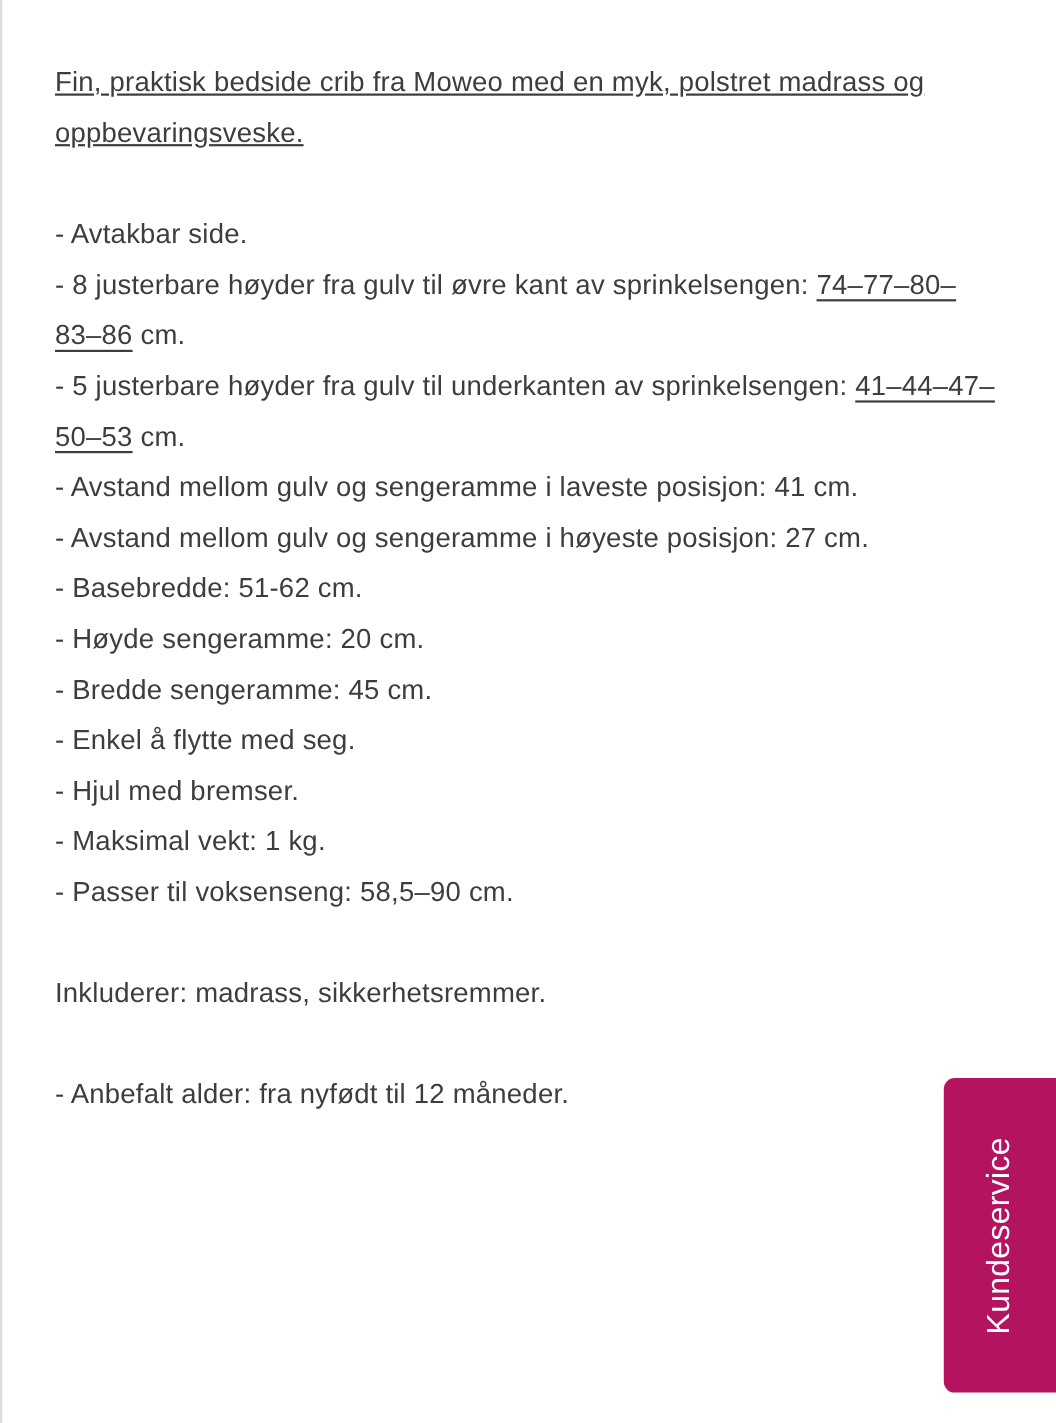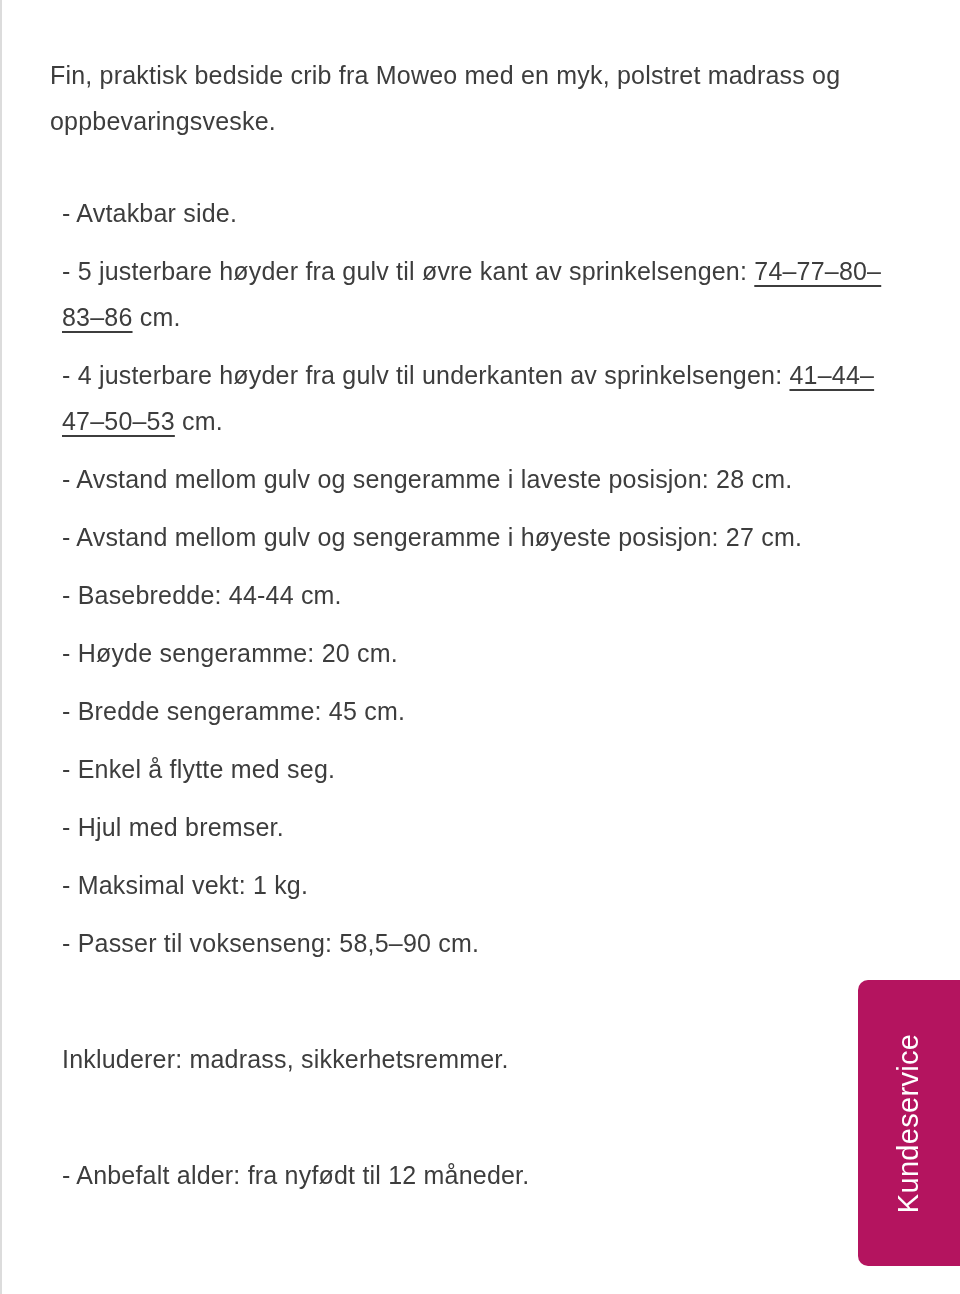--- a/index.html
+++ b/index.html
@@ -27,23 +27,24 @@
     position: absolute;
     top: 52px;
     left: 50px;
     width: 860px;
     font-size: 25px;
     line-height: 46px;
     letter-spacing: 0.2px;
   }
   .para {
     margin: 0 0 46px 0;
+    text-decoration: underline;
   }
   .line {
-    margin: 12px;
+    margin: 0;
   }
   .underline {
     text-decoration: underline;
     text-underline-offset: 5px;
     text-decoration-thickness: 1.5px;
   }
   .gap {
     height: 46px;
   }
   .cs-tab {
@@ -69,25 +70,25 @@
 </style>
 </head>
 <body>
 
 <div class="left-rule"></div>
 
 <div class="content">
   <p class="para">Fin, praktisk bedside crib fra Moweo med en myk, polstret madrass og oppbevaringsveske.</p>
   <div id="spec-list">
       <p class="line"><span>- Avtakbar side.</span></p>
-      <p class="line"><span>- 5 justerbare høyder fra gulv til øvre kant av sprinkelsengen: </span><span class="underline">74–77–80–83–86</span><span> cm.</span></p>
-      <p class="line"><span>- 4 justerbare høyder fra gulv til underkanten av sprinkelsengen: </span><span class="underline">41–44–47–50–53</span><span> cm.</span></p>
-      <p class="line"><span>- Avstand mellom gulv og sengeramme i laveste posisjon: 28 cm.</span></p>
+      <p class="line"><span>- 8 justerbare høyder fra gulv til øvre kant av sprinkelsengen: </span><span class="underline">74–77–80–83–86</span><span> cm.</span></p>
+      <p class="line"><span>- 5 justerbare høyder fra gulv til underkanten av sprinkelsengen: </span><span class="underline">41–44–47–50–53</span><span> cm.</span></p>
+      <p class="line"><span>- Avstand mellom gulv og sengeramme i laveste posisjon: 41 cm.</span></p>
       <p class="line"><span>- Avstand mellom gulv og sengeramme i høyeste posisjon: 27 cm.</span></p>
-      <p class="line"><span>- Basebredde: 44-44 cm.</span></p>
+      <p class="line"><span>- Basebredde: 51-62 cm.</span></p>
       <p class="line"><span>- Høyde sengeramme: 20 cm.</span></p>
       <p class="line"><span>- Bredde sengeramme: 45 cm.</span></p>
       <p class="line"><span>- Enkel å flytte med seg.</span></p>
       <p class="line"><span>- Hjul med bremser.</span></p>
       <p class="line"><span>- Maksimal vekt: 1 kg.</span></p>
       <p class="line"><span>- Passer til voksenseng: 58,5–90 cm.</span></p>
     </div>
   <div class="gap"></div>
   <p class="line">Inkluderer: madrass, sikkerhetsremmer.</p>
   <div class="gap"></div>

